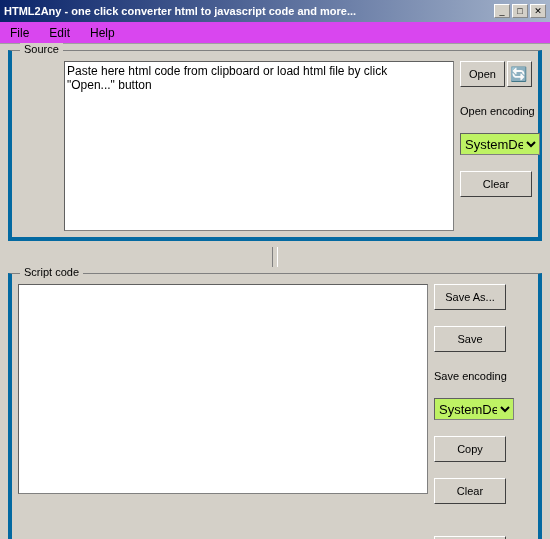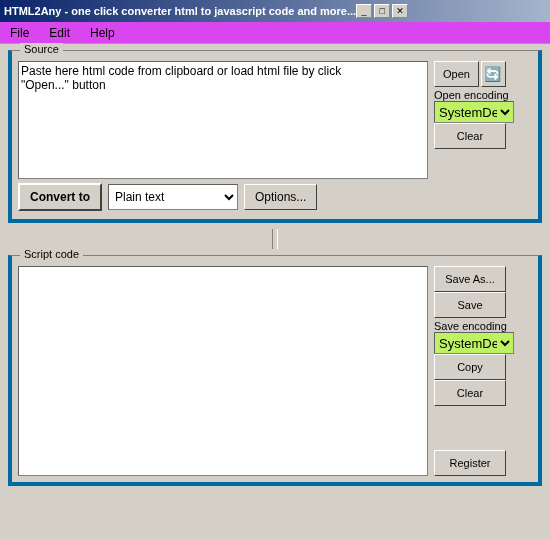--- a/index.html
+++ b/index.html
@@ -17,20 +17,21 @@
       overflow: hidden;
     }
 
     
     .title-bar {
       background: linear-gradient(to right, #0a246a, #a6b5cc);
       color: white;
       height: 22px;
       display: flex;
       align-items: center;
+      justify-content: space-between;
       padding: 0 4px;
       user-select: none;
     }
 
     .title-bar-text {
       font-size: 11px;
       font-weight: bold;
       white-space: nowrap;
       overflow: hidden;
     }
@@ -111,33 +112,34 @@
       border-top-color: #606060;
       border-left-color: #606060;
       resize: none;
       font-size: 12px;
       padding: 2px;
       font-family: Arial, sans-serif;
     }
 
     .source-textarea {
       width: 410px;
-      height: 118px;
+      height: 170px;
+      margin-left: 46px;
     }
 
     .script-textarea {
       width: 410px;
       height: 210px;
     }
 
     
     .side-buttons {
       display: flex;
       flex-direction: column;
-      gap: 0;
+      gap: 16px;
       width: 72px;
     }
 
     .btn {
       background: #d4d0c8;
       border: 1px solid #808080;
       border-top-color: #ffffff;
       border-left-color: #ffffff;
       border-bottom-color: #404040;
       border-right-color: #404040;
@@ -287,32 +289,20 @@
           <div class="open-icon-btn">🔄</div>
         </div>
         <span class="label-text">Open encoding</span>
         <select class="encoding-select">
           <option>SystemDe</option>
         </select>
         <button class="btn">Clear</button>
       </div>
     </div>
 
-    <div class="convert-row">
-      <button class="convert-btn">Convert to</button>
-      <select class="convert-select">
-        <option>Plain text</option>
-        <option>JavaScript</option>
-        <option>PHP</option>
-        <option>ASP</option>
-        <option>Java</option>
-        <option>Perl</option>
-      </select>
-      <button class="options-btn">Options...</button>
-    </div>
   </div>
 
   <div style="display:flex; justify-content:center; margin: 2px 0;">
     <div class="divider"></div>
   </div>
 
   <div class="panel">
     <span class="panel-legend">Script code</span>
     <div class="panel-inner">
       <textarea class="script-textarea" style=""></textarea>

